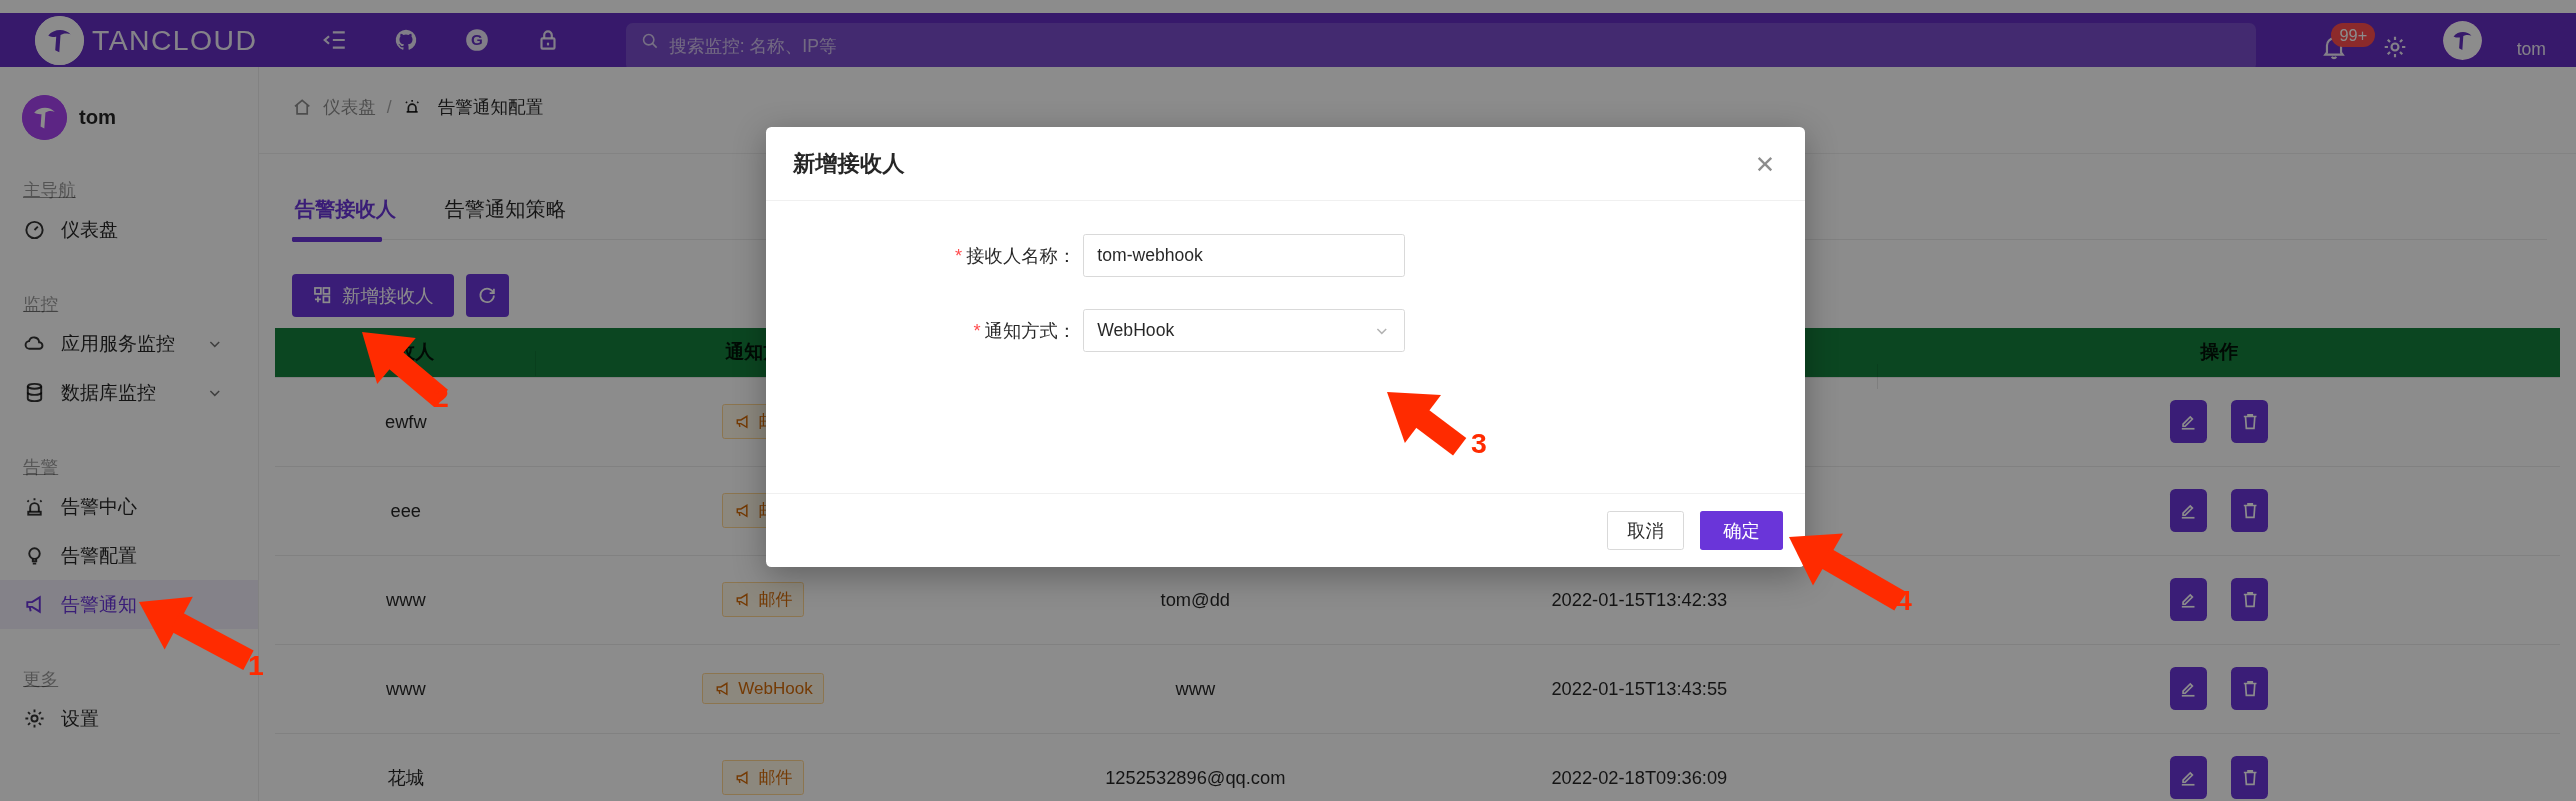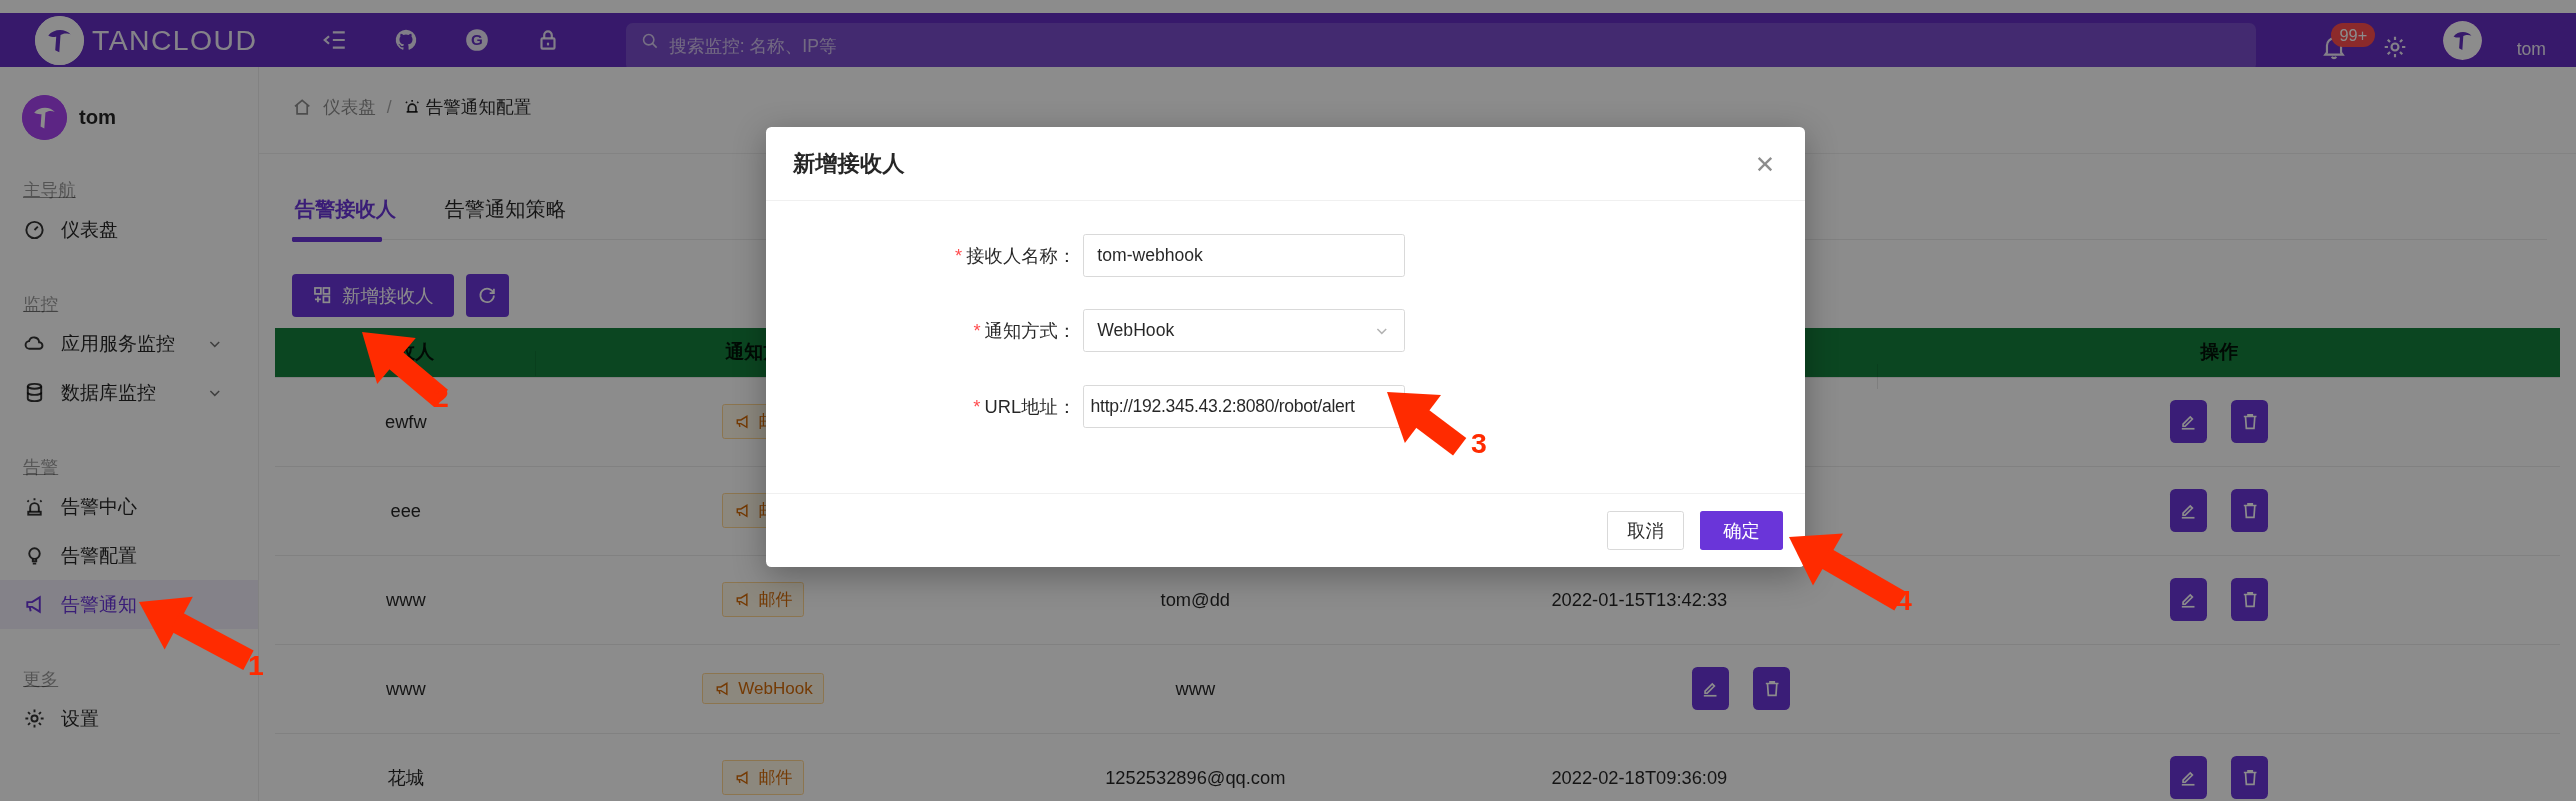--- a/index.html
+++ b/index.html
@@ -46,21 +46,21 @@
   .nav-item .icon{width:23px;height:23px;margin-right:15px;color:rgba(0,0,0,0.8);flex:0 0 auto;}
   .nav-item .chev{margin-left:auto;width:17.6px;height:17.6px;color:rgba(0,0,0,0.55);}
   .nav-item.active{background:#f1edfa;color:var(--primary);}
   .nav-item.active .icon{color:var(--primary);}
 
   
   .main{position:absolute;left:259px;top:54px;width:2317px;height:748px;background:#fff;}
   .page-header{height:100px;border-bottom:0.7px solid #eeeeee;box-sizing:border-box;padding:37px 0 0 33px;}
   .crumbs{display:flex;align-items:center;gap:10.8px;font-size:17.6px;color:var(--ink2);height:32.5px;}
   .crumbs .icon{width:20.3px;height:20.3px;}
-  .crumb-current{color:var(--ink);display:flex;align-items:center;gap:3px;}
+  .crumb-current{color:var(--ink);display:flex;align-items:center;gap:15px;}
   .crumb-sep{color:rgba(0,0,0,0.35);}
   .tabs{display:flex;gap:43px;margin:31px 0 0 33px;border-bottom:1.4px solid #ececec;width:2255px;}
   .tab{font-size:20.3px;padding:9.5px 2.7px 16.3px 2.7px;color:var(--ink);cursor:pointer;position:relative;}
   .tab.active{color:var(--primary);font-weight:bold;}
   .tab.active::after{content:"";position:absolute;left:0;right:16.3px;bottom:-3.4px;height:5.4px;background:var(--primary);border-radius:1.4px;}
   .toolbar{display:flex;gap:12.2px;margin:34px 0 0 33px;}
   .btn{display:inline-flex;align-items:center;justify-content:center;gap:9.5px;border:none;cursor:pointer;
        border-radius:4.1px;font-size:18.3px;font-family:inherit;}
   .btn-primary{background:var(--primary);color:#fff;}
   .btn-add{height:43px;padding:0 20.3px;}
@@ -444,20 +444,21 @@
         <div class="tc c2"><span class="tag">
               <span class="icon">
                 <svg viewBox="0 0 24 24" fill="none" stroke="currentColor" stroke-width="2">
                   <path d="M17.5 4.5v15l-8-5H4.5v-5h5z"></path>
                   <path d="M7 14.5l1 4.5"></path>
                 </svg>
               </span>
               <span>WebHook</span>
             </span></div>
         <div class="tc c3">www</div>
+        <div class="tc c4">2022-01-15T13:43:55</div>
         <div class="tc c5"><span class="rowbtns">
           <button class="iconbtn">
                 <span class="icon">
                   <svg viewBox="0 0 24 24" fill="none" stroke="currentColor" stroke-width="2">
                     <path d="M6 15.5l8.5-8.5 2.5 2.5L8.5 18H6z"></path>
                     <path d="M4.5 21h15"></path>
                   </svg>
                 </span>
               </button>
           <button class="iconbtn">
@@ -524,26 +525,20 @@
           <span class="select-box">
             <span>WebHook</span>
             <span class="icon chev">
               <svg viewBox="0 0 24 24" fill="none" stroke="currentColor" stroke-width="2">
                   <path d="M6 9.5l6 6 6-6"></path>
                 </svg>
             </span>
           </span>
         </span>
       </div>
-      <div class="form-row">
-        <span class="form-label"><span class="req">*</span><span>URL地址：</span></span>
-        <span class="form-ctl">
-          <input class="input url-input" value="http://192.345.43.2:8080/robot/alert" style="">
-        </span>
-      </div>
     </div>
     <div class="modal-foot">
       <button class="btn btn-default">取消</button>
       <button class="btn btn-primary btn-ok">确定</button>
     </div>
   </div>
 
   <div class="arrow" style="left:139px;top:572px;transform:rotate(28deg);">
     <span class="head"></span>
       <span class="tail" style="width:83px;"></span>

